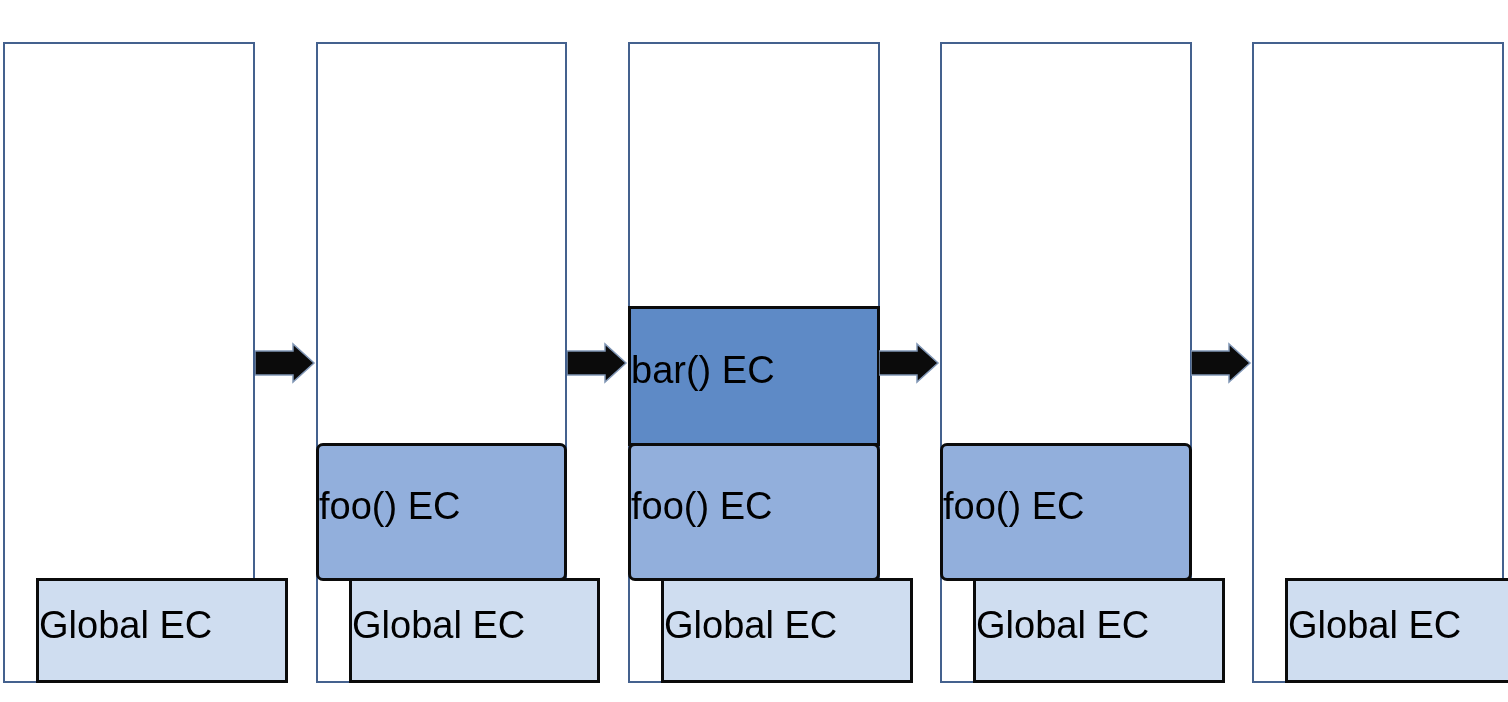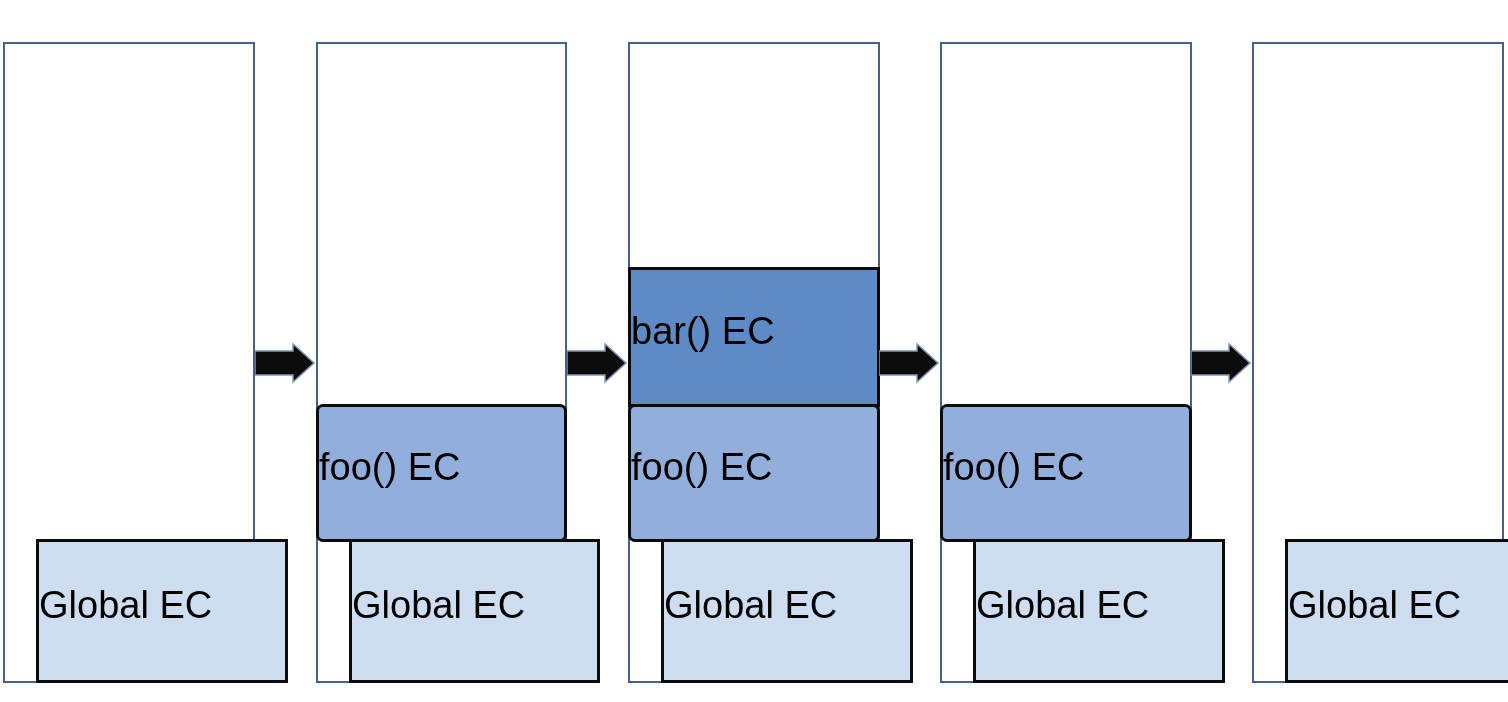--- a/index.html
+++ b/index.html
@@ -45,21 +45,21 @@
     margin-left: -2px;
     border: 3px solid var(--block-border);
     display: flex;
     align-items: center;
     justify-content: flex-start;
     font-size: 38px;
     line-height: 1;
   }
   .block + .block { margin-top: -3px; }
   .block:last-child { margin-bottom: -2px; }
-  .block.global { height: 144px; background: var(--global-fill); margin-left: 31px; }
+  .block.global { height: 105px; background: var(--global-fill); margin-left: 31px; }
   .block.foo    { height: 138px; background: var(--foo-fill); border-radius: 7px; }
   .block.bar    { height: 140px; background: var(--bar-fill); }
   .block .label { transform: translateY(-6px); }
   .arrow {
     position: absolute;
     top: 341px;
     width: 61px;
     height: 44px;
   }
   .a1 { left: 255px; }

